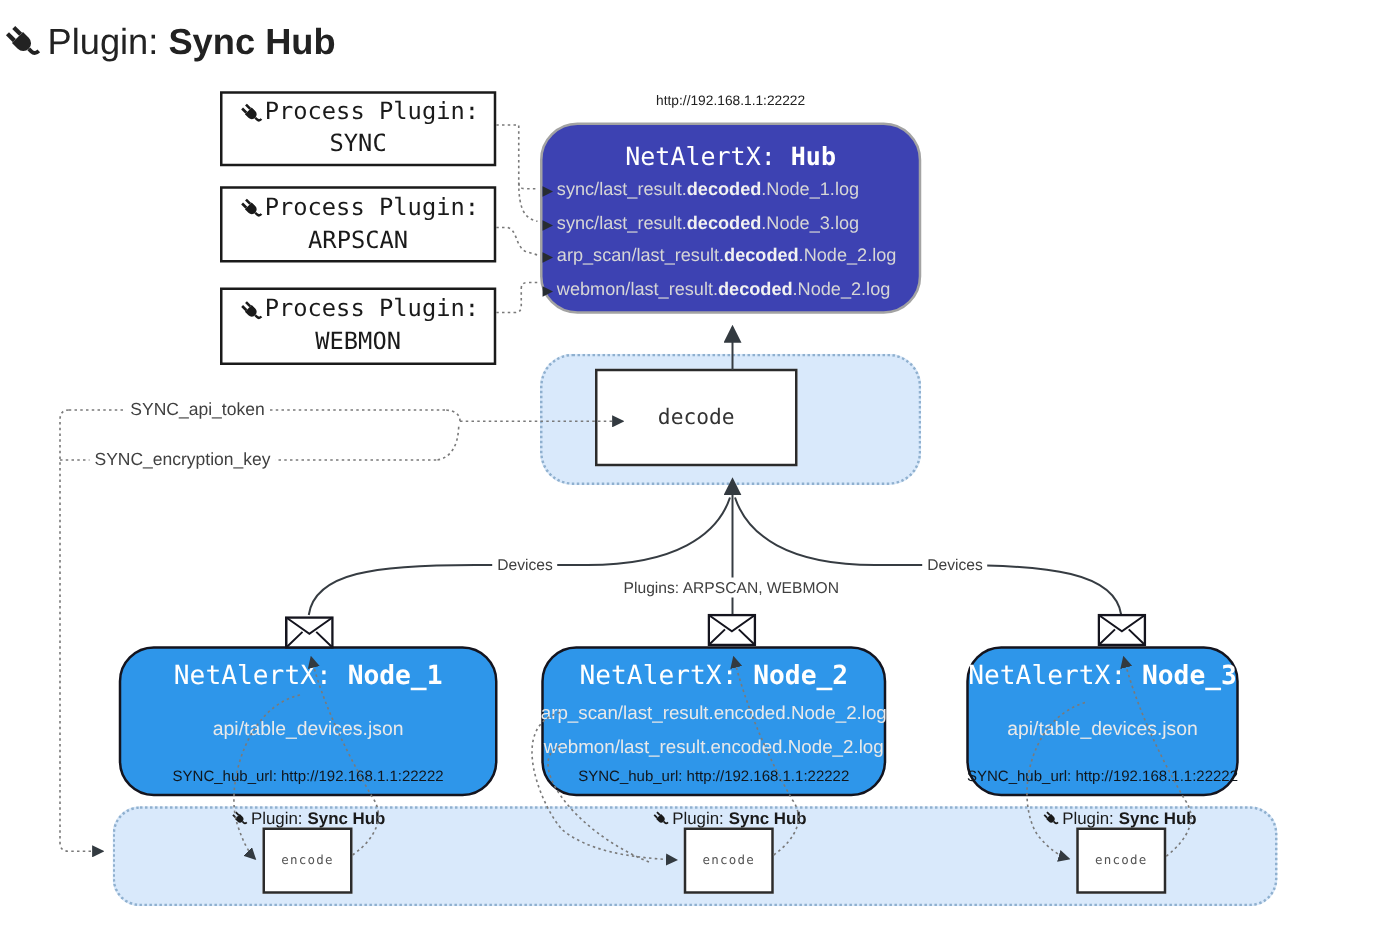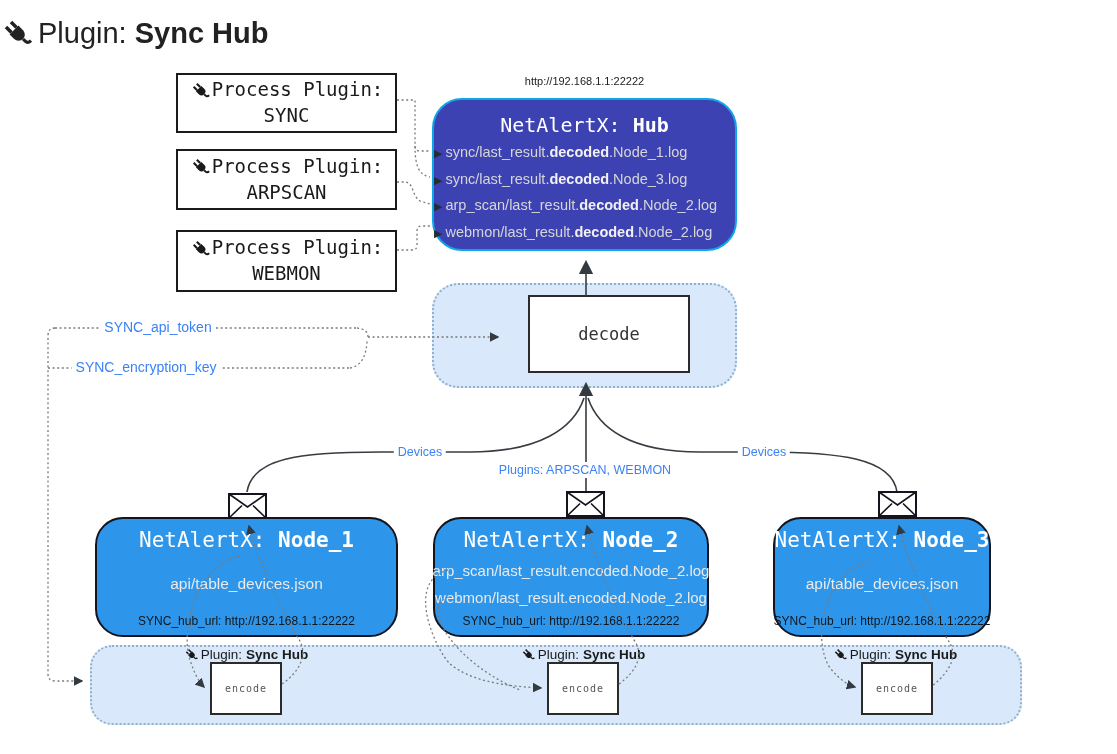--- a/index.html
+++ b/index.html
@@ -24,36 +24,36 @@
   .proc-box{position:absolute; left:176px; width:221px; border:2.5px solid #1a1a1a; background:#fff;
     display:flex; flex-direction:column; align-items:center; justify-content:center;
     font-family:"DejaVu Sans Mono", monospace; font-size:19px; color:var(--ink); z-index:3; line-height:1.35;}
   .proc-box .l1{display:flex; align-items:center;}
   .proc-box .plug-ico{width:21px; height:21px; margin-right:1px;}
 
   
   .hub-url{position:absolute; left:432px; top:75px; width:305px; text-align:center;
     font-size:11px; color:#222; z-index:3;}
   .hub-box{position:absolute; left:432px; top:98px; width:305px; height:153px; background:var(--hub-fill);
-    border:2px solid #0ea5e9; border-radius:30px; z-index:3; color:#fff; padding-top:10px;}
+    border:2px solid #a3a3a3; border-radius:30px; z-index:3; color:#fff; padding-top:10px;}
   .hub-title{ text-align:center; font-family:"DejaVu Sans Mono", monospace; font-size:20px; line-height:30px;}
   .hub-title b{font-weight:700;}
   .hublog{ text-align:left; font-size:14.5px; line-height:25.5px; color:#d6d6d6; white-space:nowrap;}
   .hublog b{color:#f1f1f1; font-weight:700;}
   .hublog .tri{color:#272c31; font-size:11px; margin-right:3px;}
 
   
   .panel{position:absolute; background:var(--panel-fill); border:2px dotted var(--panel-border); z-index:1;}
   .decode-panel{left:432px; top:283px; width:305px; height:105px; border-radius:26px;}
   .white-box{position:absolute; background:#fff; border:2.5px solid #2b2b2b; z-index:2;
     display:flex; align-items:center; justify-content:center; font-family:"DejaVu Sans Mono", monospace; color:#333;}
-  .decode-box{left:528px; top:295px; width:162px; height:78px; font-size:17px;}
-
-  
-  .wire-label{position:absolute; z-index:11; background:#fff; color:#3b82f6; font-size:12.5px;
+  .decode-box{left:476px; top:295px; width:162px; height:78px; font-size:17px;}
+
+  
+  .wire-label{position:absolute; z-index:11; background:#fff; color:#404040; font-size:12.5px;
     padding:1px 4px; white-space:nowrap; transform:translate(-50%,-50%);}
 
   
   .node-box{position:absolute; top:517px; height:120px; background:var(--node-fill);
     border:2px solid #14141e; border-radius:28px; z-index:3; color:#fff;
     display:flex; flex-direction:column; align-items:center; padding:8px 6px 7px 6px;}
   .node-title{font-family:"DejaVu Sans Mono", monospace; font-size:21px; line-height:26px; white-space:nowrap;text-align:right;}
   .node-title b{font-weight:700;}
   .node-files{flex:1; display:flex; flex-direction:column; justify-content:center; align-items:center;}
   .node-file{font-size:15.5px; line-height:27px; color:#e9e9e9; white-space:nowrap;}

